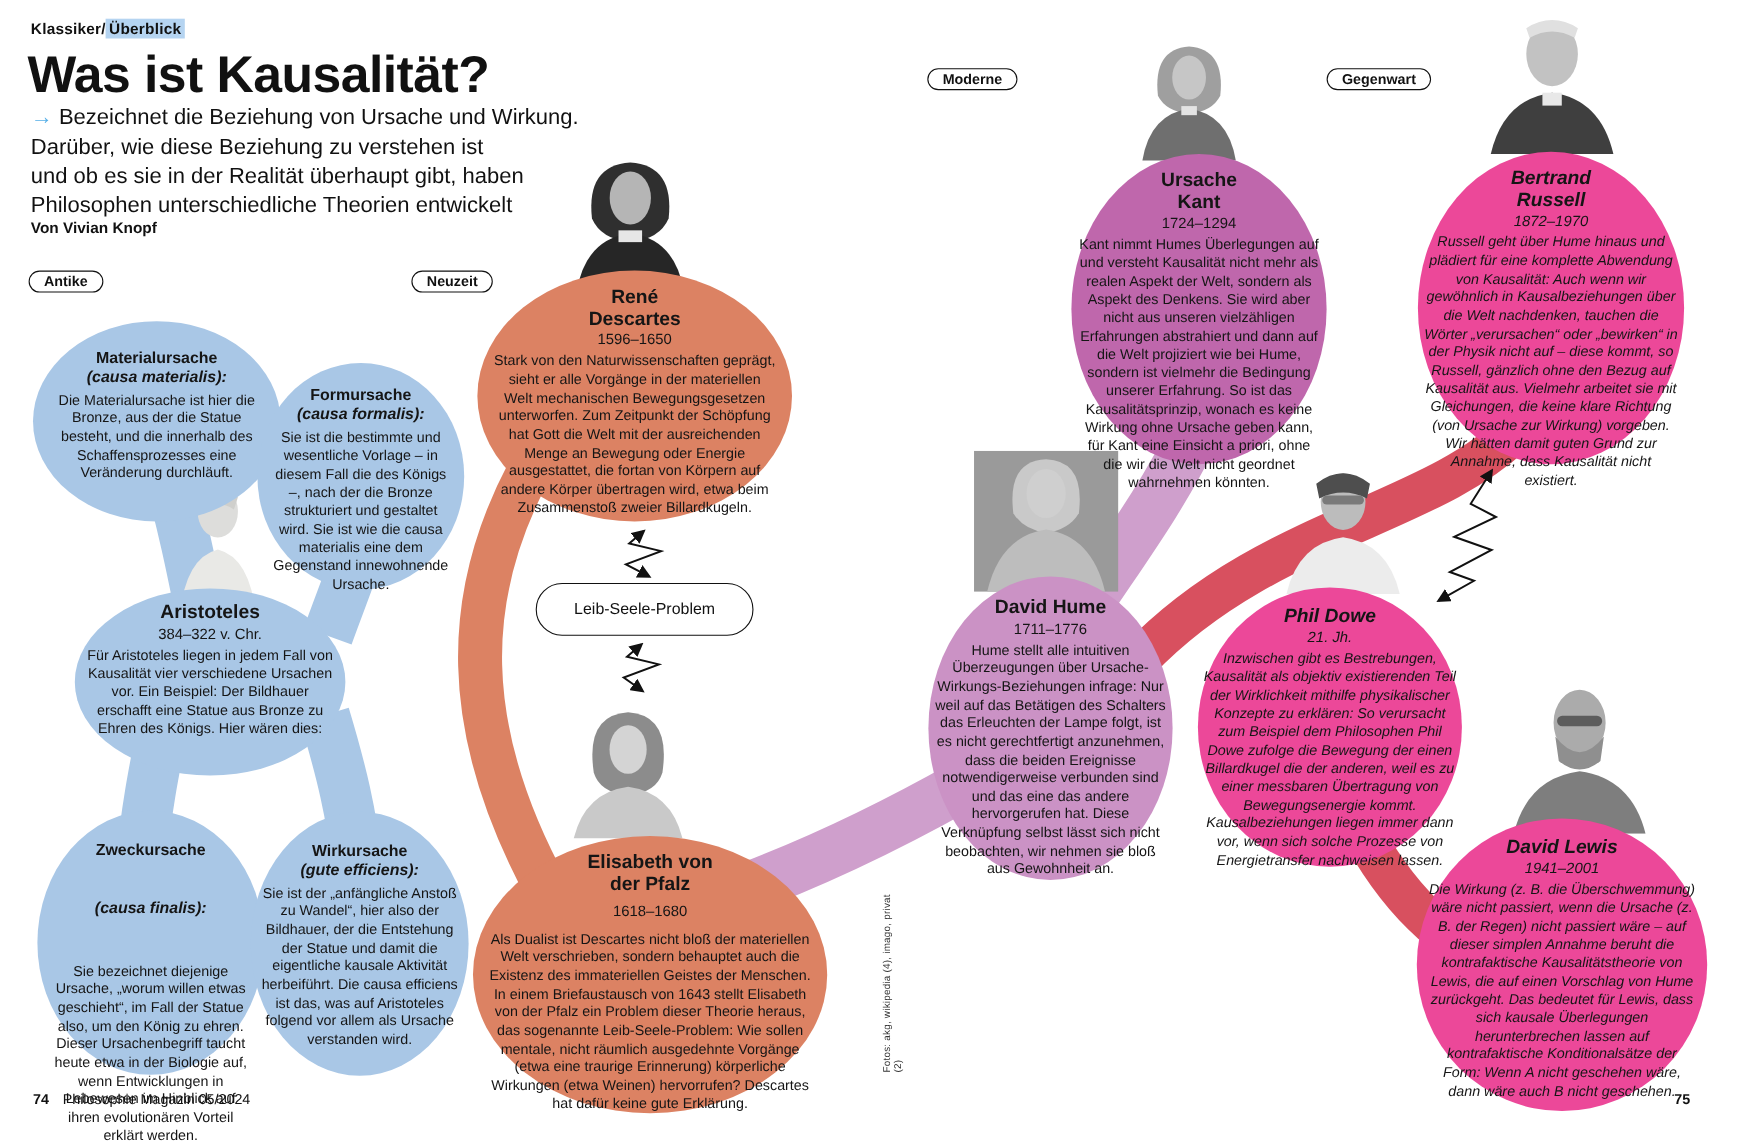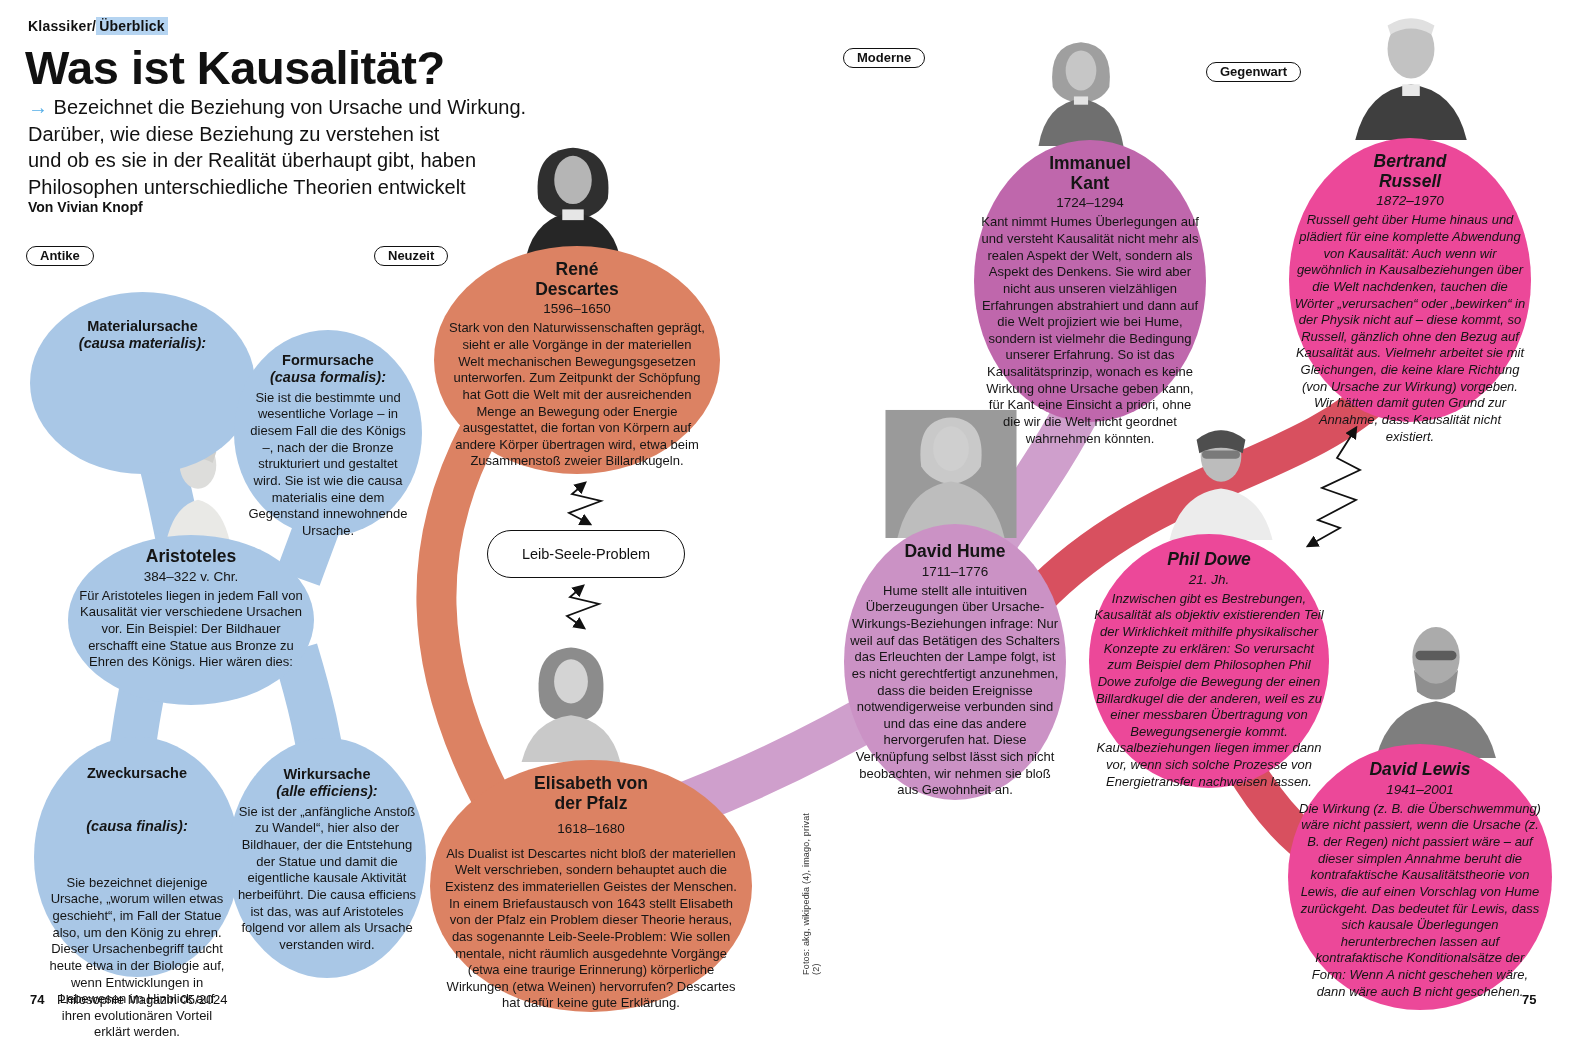--- a/index.html
+++ b/index.html
@@ -84,21 +84,21 @@
     <span class="arrow">→</span>
     <span class="txt">Bezeichnet die Beziehung von Ursache und Wirkung.
 Darüber, wie diese Beziehung zu verstehen ist
 und ob es sie in der Realität überhaupt gibt, haben
 Philosophen unterschiedliche Theorien entwickelt</span>
   </div>
   <div class="byline">Von Vivian Knopf</div>
 
   <div class="epoch" style="left:26px;top:246px;">Antike</div>
   <div class="epoch" style="left:374px;top:246px;">Neuzeit</div>
-  <div class="epoch" style="left:843px;top:48px;">Moderne</div>
+  <div class="epoch" style="left:843px;top:62px;">Moderne</div>
   <div class="epoch" style="left:1206px;top:62px;">Gegenwart</div>
 
   <svg class="portrait" style="left:152px;top:432px;" width="92" height="128" viewBox="0 0 100 140">
     <ellipse cx="50" cy="36" rx="20" ry="26" fill="#dddddb"></ellipse>
       <path d="M12,140 Q18,82 50,74 Q82,82 88,140 Z" fill="#e9e9e6"></path>
       <path d="M30,22 Q50,6 70,22 L66,34 Q50,24 34,34 Z" fill="#cfcfcc"></path>
   </svg>
   <svg class="portrait" style="left:506px;top:128px;" width="134" height="136" viewBox="0 0 100 100">
     <path d="M24,52 Q20,16 50,14 Q80,16 76,52 Q70,66 50,68 Q30,66 24,52 Z" fill="#2f2f2f"></path>
       <ellipse cx="50" cy="38" rx="14" ry="18" fill="#b5b5b5"></ellipse>
@@ -137,39 +137,40 @@
   <svg class="portrait" style="left:1352px;top:616px;" width="168" height="142" viewBox="0 0 100 90">
     <ellipse cx="50" cy="26" rx="15" ry="19" fill="#ababab"></ellipse>
       <path d="M36,34 Q50,52 64,34 L62,48 Q50,58 38,48 Z" fill="#8f8f8f"></path>
       <rect x="37" y="22" width="26" height="6" rx="3" fill="#5c5c5c"></rect>
       <path d="M12,90 Q20,58 50,54 Q80,58 88,90 Z" fill="#7e7e7e"></path>
   </svg>
 
   <div class="bubble blue" style="left:30px;top:292px;width:225px;height:182px;padding:26px 18px 0;">
     <div class="b-title">Materialursache</div>
     <div class="b-latin">(causa materialis):</div>
+    <div class="b-body">Die Materialursache ist hier die Bronze, aus der die Statue besteht, und die innerhalb des Schaffensprozesses eine Veränderung durchläuft.</div>
   </div>
   <div class="bubble blue" style="left:234px;top:330px;width:188px;height:206px;padding:22px 12px 0;">
     <div class="b-title">Formursache</div>
     <div class="b-latin">(causa formalis):</div>
     <div class="b-body">Sie ist die bestimmte und wesentliche Vorlage – in diesem Fall die des Königs –, nach der die Bronze strukturiert und gestaltet wird. Sie ist wie die causa materialis eine dem Gegenstand innewohnende Ursache.</div>
   </div>
   <div class="bubble blue" style="left:68px;top:535px;width:246px;height:170px;padding:12px 8px 0;">
     <div class="b-name">Aristoteles</div>
     <div class="b-dates">384–322 v. Chr.</div>
     <div class="b-body">Für Aristoteles liegen in jedem Fall von Kausalität vier verschiedene Ursachen vor. Ein Beispiel: Der Bildhauer erschafft eine Statue aus Bronze zu Ehren des Königs. Hier wären dies:</div>
   </div>
   <div class="bubble blue" style="left:34px;top:737px;width:206px;height:240px;padding:28px 10px 0;gap:36px;">
     <div class="b-title">Zweckursache</div>
     <div class="b-latin">(causa finalis):</div>
     <div class="b-body">Sie bezeichnet diejenige Ursache, „worum willen etwas geschieht“, im Fall der Statue also, um den König zu ehren. Dieser Ursachenbegriff taucht heute etwa in der Biologie auf, wenn Entwicklungen in Lebewesen im Hinblick auf ihren evolutionären Vorteil erklärt werden.</div>
   </div>
   <div class="bubble blue" style="left:228px;top:738px;width:198px;height:240px;padding:28px 8px 0;">
     <div class="b-title">Wirkursache</div>
-    <div class="b-latin">(alle efficiens):</div>
+    <div class="b-latin">(gute efficiens):</div>
     <div class="b-body">Sie ist der „anfängliche Anstoß zu Wandel“, hier also der Bildhauer, der die Entstehung der Statue und damit die eigentliche kausale Aktivität herbeiführt. Die causa efficiens ist das, was auf Aristoteles folgend vor allem als Ursache verstanden wird.</div>
   </div>
 
   <div class="bubble orange" style="left:434px;top:246px;width:286px;height:228px;padding:14px 14px 0;">
     <div class="b-name">René
 Descartes</div>
     <div class="b-dates">1596–1650</div>
     <div class="b-body">Stark von den Naturwissenschaften geprägt, sieht er alle Vorgänge in der materiellen Welt mechanischen Bewegungsgesetzen unterworfen. Zum Zeitpunkt der Schöpfung hat Gott die Welt mit der ausreichenden Menge an Bewegung oder Energie ausgestattet, die fortan von Körpern auf andere Körper übertragen wird, etwa beim Zusammenstoß zweier Billardkugeln.</div>
   </div>
   <div class="pill" style="left:487px;top:530px;width:196px;height:46px;">Leib-Seele-Problem</div>
@@ -179,21 +180,21 @@
     <div class="b-dates">1618–1680</div>
     <div class="b-body">Als Dualist ist Descartes nicht bloß der materiellen Welt verschrieben, sondern behauptet auch die Existenz des immateriellen Geistes der Menschen. In einem Briefaustausch von 1643 stellt Elisabeth von der Pfalz ein Problem dieser Theorie heraus, das sogenannte Leib-Seele-Problem: Wie sollen mentale, nicht räumlich ausgedehnte Vorgänge (etwa eine traurige Erinnerung) körperliche Wirkungen (etwa Weinen) hervorrufen? Descartes hat dafür keine gute Erklärung.</div>
   </div>
 
   <div class="bubble pinkl" style="left:844px;top:524px;width:222px;height:276px;padding:18px 6px 0;">
     <div class="b-name">David Hume</div>
     <div class="b-dates">1711–1776</div>
     <div class="b-body">Hume stellt alle intuitiven Überzeugungen über Ursache-Wirkungs-Beziehungen infrage: Nur weil auf das Betätigen des Schalters das Erleuchten der Lampe folgt, ist es nicht gerechtfertigt anzunehmen, dass die beiden Ereignisse notwendigerweise verbunden sind und das eine das andere hervorgerufen hat. Diese Verknüpfung selbst lässt sich nicht beobachten, wir nehmen sie bloß aus Gewohnheit an.</div>
   </div>
   <div class="bubble purple" style="left:974px;top:140px;width:232px;height:282px;padding:14px 6px 0;">
-    <div class="b-name">Immanuel
+    <div class="b-name">Ursache
 Kant</div>
     <div class="b-dates">1724–1294</div>
     <div class="b-body">Kant nimmt Humes Überlegungen auf und versteht Kausalität nicht mehr als realen Aspekt der Welt, sondern als Aspekt des Denkens. Sie wird aber nicht aus unseren vielzähligen Erfahrungen abstrahiert und dann auf die Welt projiziert wie bei Hume, sondern ist vielmehr die Bedingung unserer Erfahrung. So ist das Kausalitätsprinzip, wonach es keine Wirkung ohne Ursache geben kann, für Kant eine Einsicht a priori, ohne die wir die Welt nicht geordnet wahrnehmen könnten.</div>
   </div>
 
   <div class="bubble red" style="left:1089px;top:534px;width:240px;height:254px;padding:16px 4px 0;">
     <div class="b-name">Phil Dowe</div>
     <div class="b-dates">21. Jh.</div>
     <div class="b-body">Inzwischen gibt es Bestrebungen, Kausalität als objektiv existierenden Teil der Wirklichkeit mithilfe physikalischer Konzepte zu erklären: So verursacht zum Beispiel dem Philosophen Phil Dowe zufolge die Bewegung der einen Billardkugel die der anderen, weil es zu einer messbaren Übertragung von Bewegungsenergie kommt. Kausalbeziehungen liegen immer dann vor, wenn sich solche Prozesse von Energietransfer nachweisen lassen.</div>
   </div>

